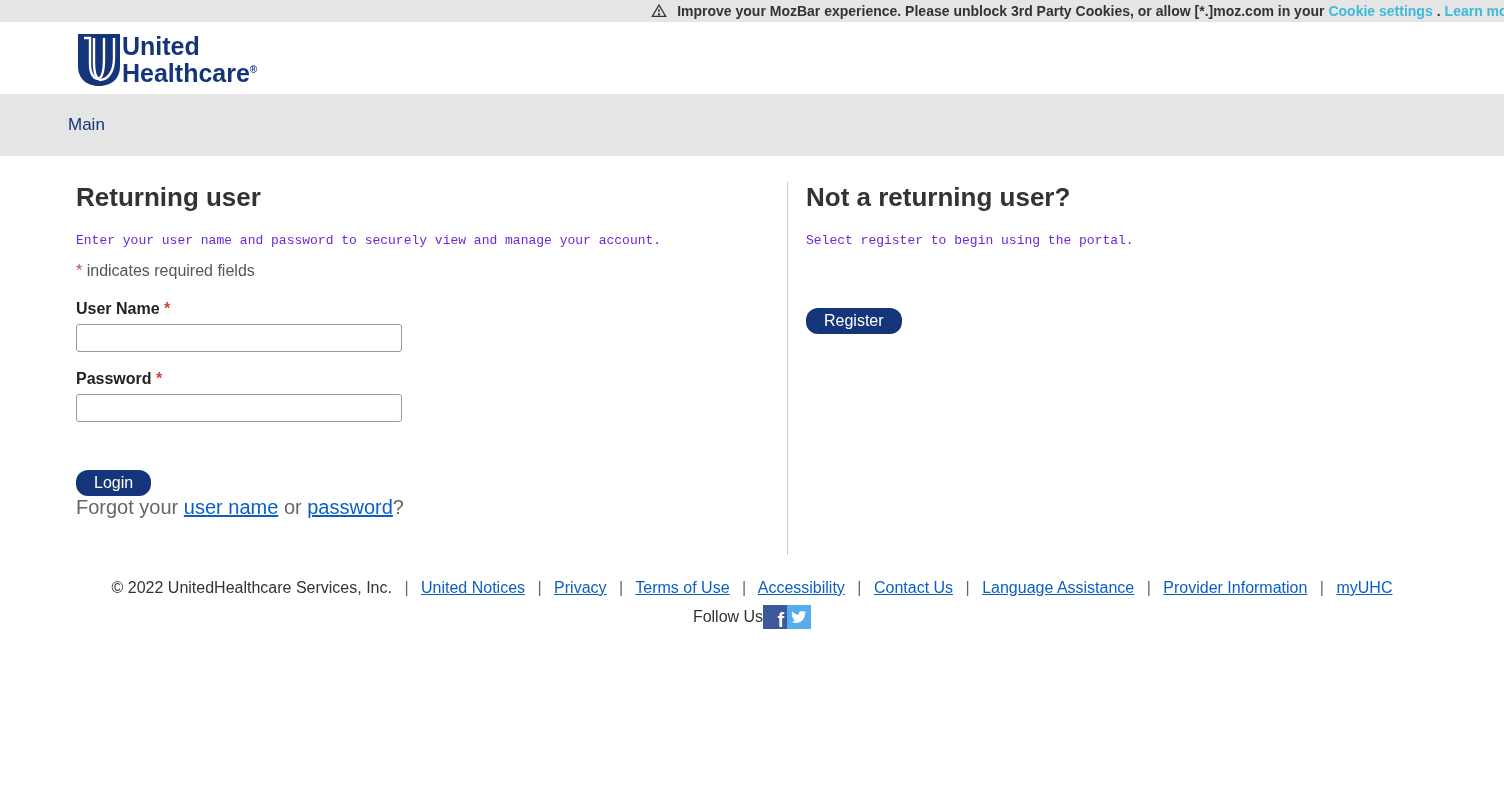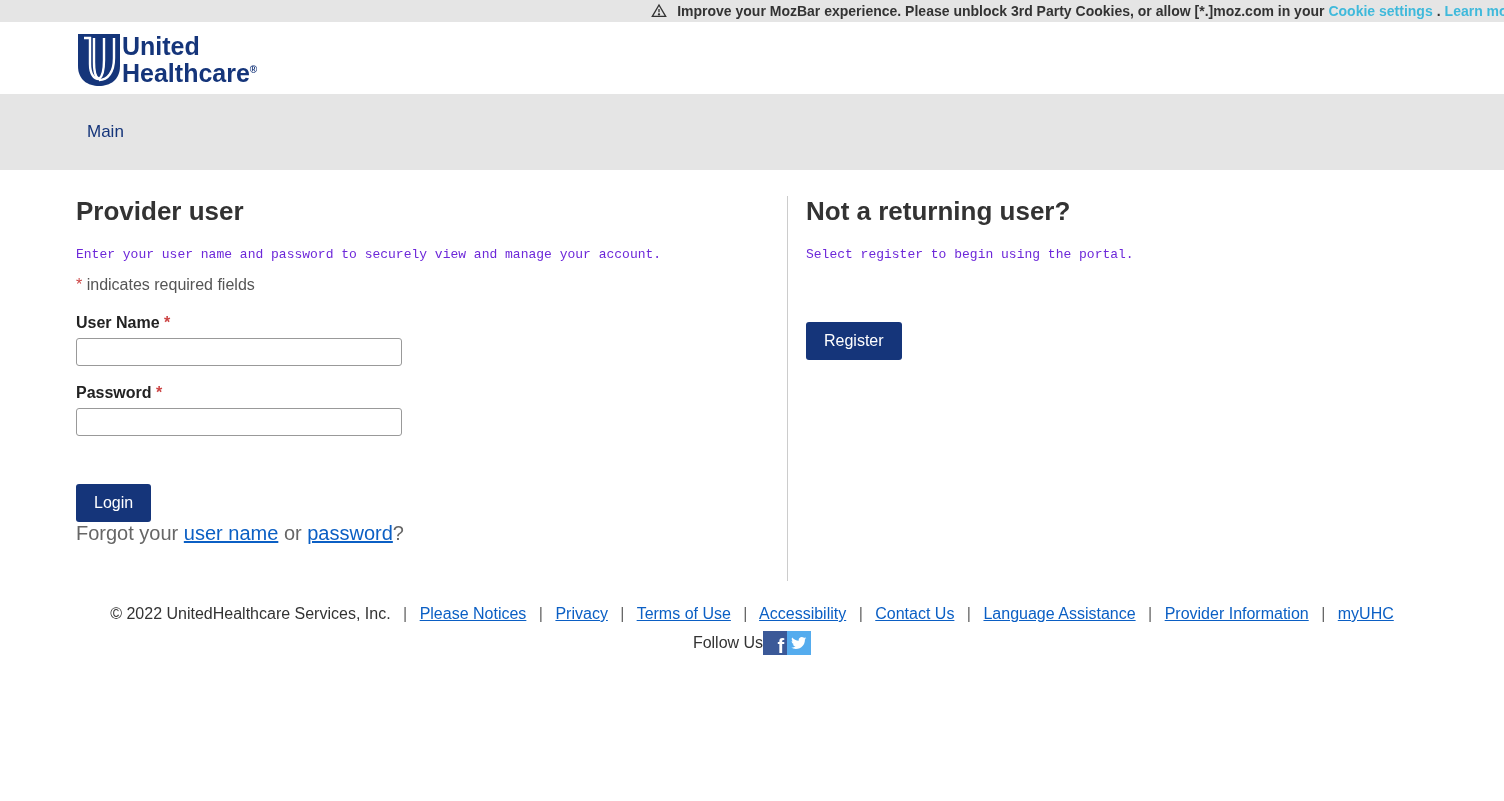--- a/index.html
+++ b/index.html
@@ -42,22 +42,22 @@
   }
   .logo-text {
     font-size: 25px;
     font-weight: 600;
     color: #15357a;
     line-height: 1.1;
   }
   .logo-text .reg { font-size: 10px; vertical-align: super; }
   .navbar {
     background: #e5e5e5;
-    padding: 0 0 0 87px;
-    height: 76px;
+    padding: 0 0 0 68px;
+    height: 62px;
     display: flex;
     align-items: center;
   }
   .navbar a {
     color: #15357a;
     text-decoration: none;
     font-size: 17px;
   }
   .content {
     display: flex;
@@ -91,23 +91,23 @@
     height: 28px;
     border: 1px solid #999;
     border-radius: 3px;
     padding: 2px 6px;
     font-size: 15px;
   }
   .btn {
     background: #15357a;
     color: #fff;
     border: none;
-    padding: 10px 18px;
+    padding: 4px 18px;
     font-size: 16px;
-    border-radius: 3px;
+    border-radius: 12px;
     cursor: pointer;
     margin-top: 30px;
     text-align: center;
   }
   .btn-register { margin-top: 46px; }
   .forgot {
     color: #666;
     font-size: 20px;
   }
   .forgot a, .footer a { color: #0b5fc4; text-decoration: underline; }
@@ -171,21 +171,21 @@
     </span>
   </div>
 </div>
 
 <div class="navbar">
   <a href="#">Main</a>
 </div>
 
 <div class="content">
   <div class="col-left">
-    <h2>Provider user</h2>
+    <h2>Returning user</h2>
     <p class="intro">Enter your user name and password to securely view and manage your account.</p>
     <p class="required-note">
       <span class="ast">*</span><span> indicates required fields</span>
     </p>
 
     <div class="field">
       <label>
         <span>User Name</span>
         <span class="ast">*</span>
       </label>
@@ -211,21 +211,21 @@
     <h2>Not a returning user?</h2>
     <p class="intro">Select register to begin using the portal.</p>
     <button class="btn btn-register">Register</button>
   </div>
 </div>
 
 <div class="footer">
   <div class="footer-line">
     <span>© 2022 UnitedHealthcare Services, Inc.</span>
     <span class="sep">|</span>
-    <a href="#">Please Notices</a>
+    <a href="#">United Notices</a>
     <span class="sep">|</span>
     <a href="#">Privacy</a>
     <span class="sep">|</span>
     <a href="#">Terms of Use</a>
     <span class="sep">|</span>
     <a href="#">Accessibility</a>
     <span class="sep">|</span>
     <a href="#">Contact Us</a>
     <span class="sep">|</span>
     <a href="#">Language Assistance</a>

